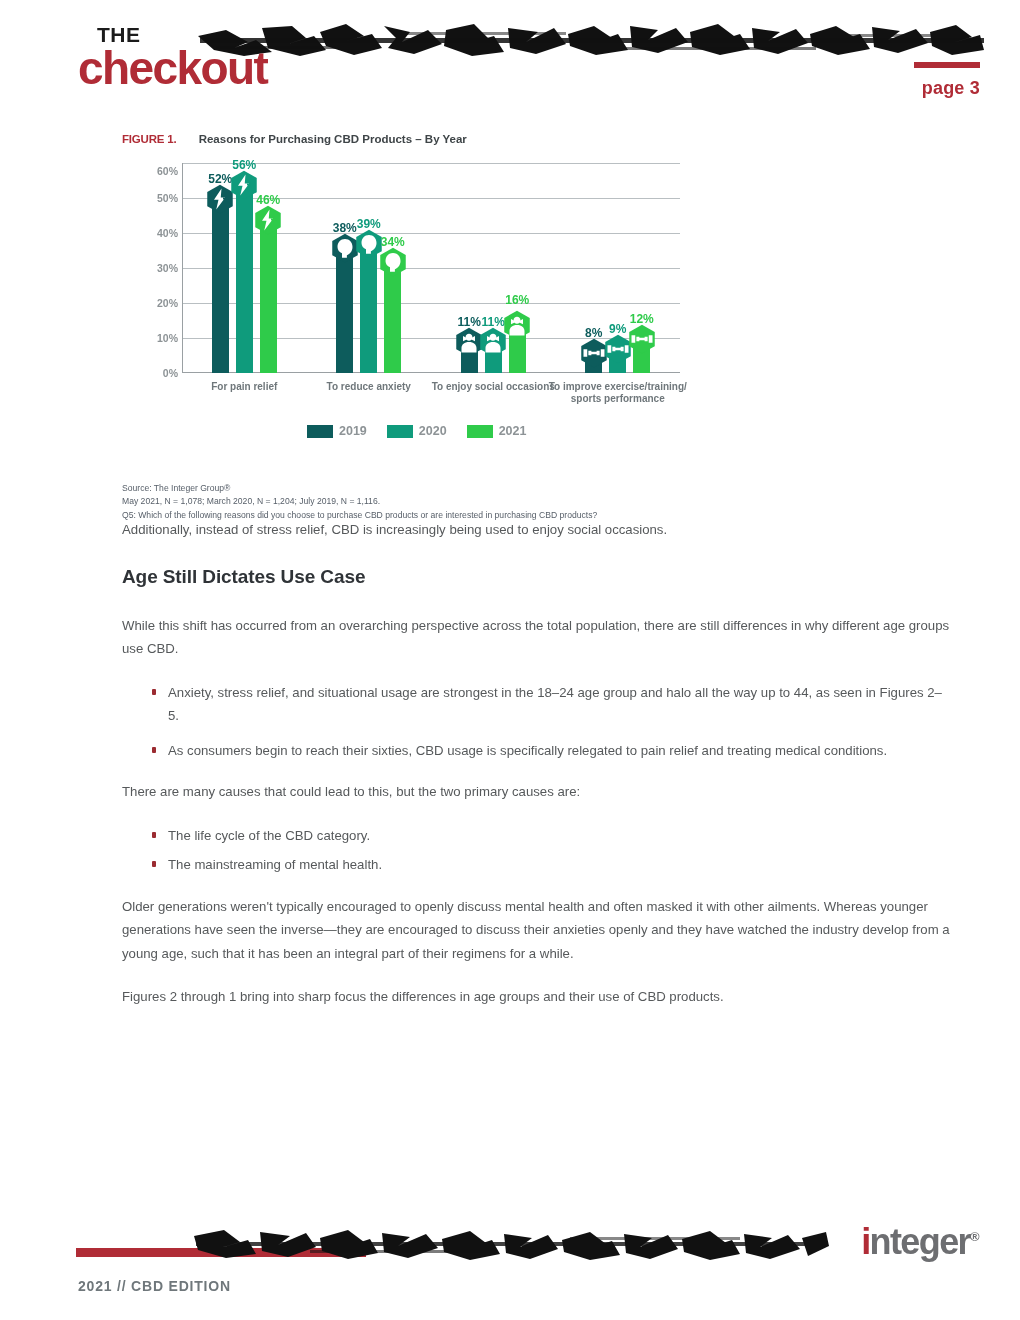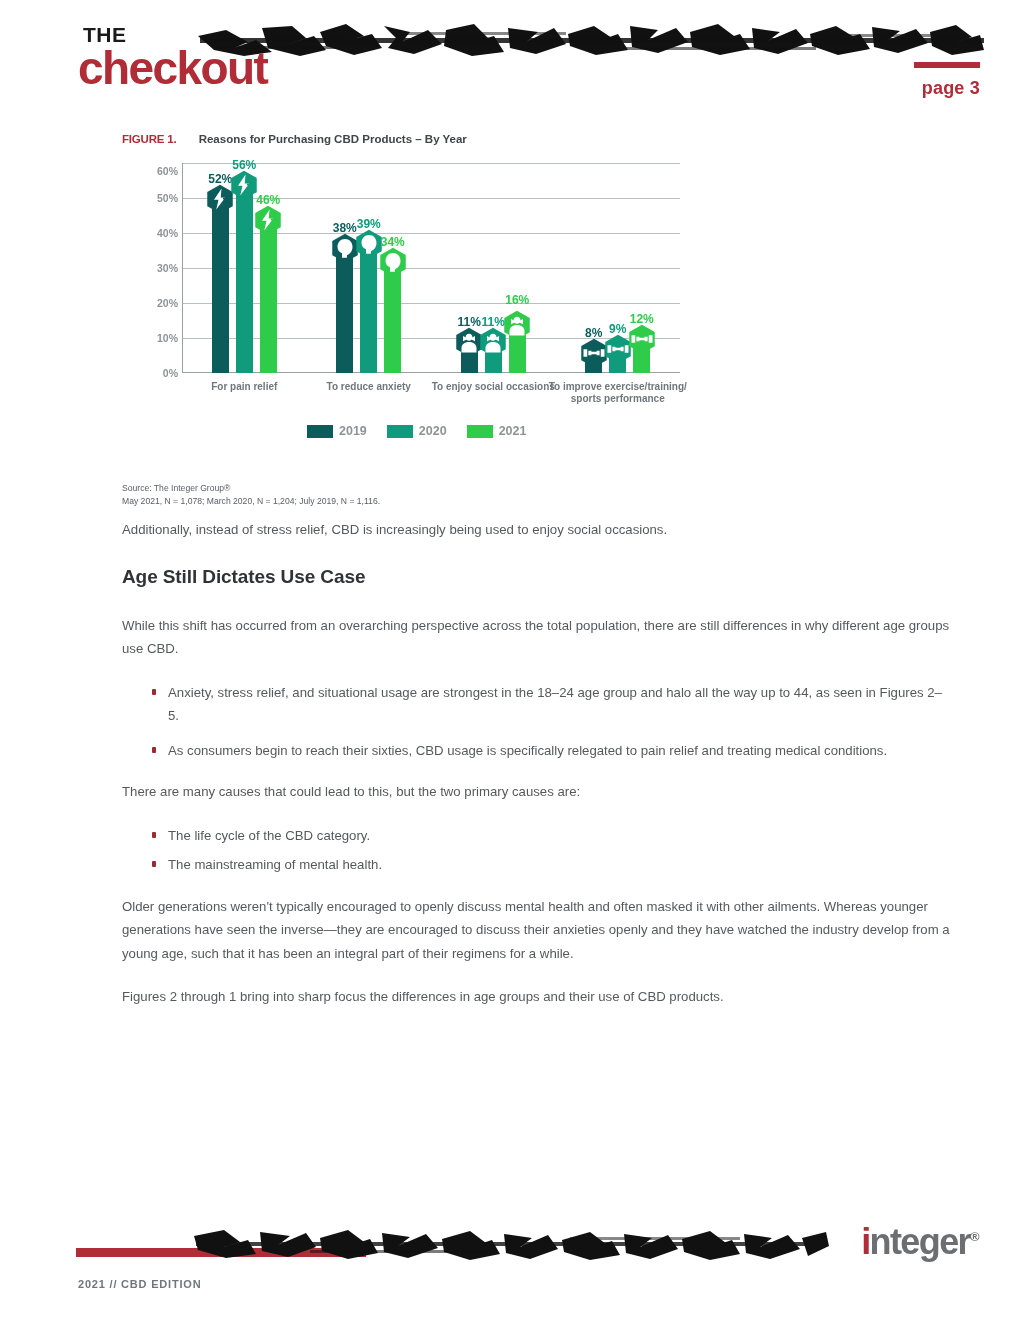--- a/index.html
+++ b/index.html
@@ -11,21 +11,21 @@
     -webkit-font-smoothing:antialiased;
   }
   .page{position:absolute;inset:0;}
 
   
   .header{position:absolute;left:0;top:0;width:1020px;height:120px;}
   .logo{position:absolute;left:78px;top:24px;width:210px;}
   .logo-the{
     font-family:"Liberation Sans","DejaVu Sans",sans-serif;
     font-weight:bold;font-size:21px;letter-spacing:0.5px;
-    color:#1b1b1b;line-height:1;margin:0 0 2px 5px;
+    color:#1b1b1b;line-height:1;margin:0 0 2px 19px;
   }
   .logo-checkout{
     font-family:"Liberation Sans","DejaVu Sans",sans-serif;
     font-weight:bold;font-size:46px;letter-spacing:-1.6px;
     color:#b02c36;line-height:0.92;margin:0;
   }
   
   .brush{
     position:absolute;left:196px;top:22px;width:790px;height:44px;
     overflow:hidden;
@@ -103,21 +103,21 @@
     content:"";position:absolute;left:0;top:8px;width:4px;height:6px;
     background:#9b2b31;border-radius:1px;
   }
   ul.bullets.tight li{margin-bottom:6px;}
 
   
   .footer{position:absolute;left:0;bottom:0;width:1020px;height:110px;}
   .foot-rule{position:absolute;left:76px;top:38px;width:290px;height:9px;background:#b02c36;}
   .foot-brush{position:absolute;left:190px;top:18px;width:640px;height:34px;overflow:hidden;}
   .foot-label{
-    position:absolute;left:78px;top:68px;font-size:11px;font-weight:bold;
+    position:absolute;left:78px;top:68px;font-size:14px;font-weight:bold;
     letter-spacing:0.8px;color:#6f777b;
   }
   .integer-logo{
     position:absolute;right:42px;top:14px;
     font-size:36px;font-weight:bold;color:#6d6e71;letter-spacing:-1.6px;
     line-height:1;
   }
   .integer-logo .dot{color:#b02c36;}
   .integer-logo .reg{font-size:13px;vertical-align:super;color:#6d6e71;}
 </style>
@@ -323,20 +323,21 @@
         </div>
         <div class="legend-item">
           <span class="legend-sw" style="background: rgb(47, 203, 74);"></span>
           <span class="legend-lb">2021</span>
         </div>
       </div>
 
     <div class="source">
       <p>Source: The Integer Group®</p>
       <p>May 2021, N = 1,078; March 2020, N = 1,204; July 2019, N = 1,116.</p>
+      <p>Q5: Which of the following reasons did you choose to purchase CBD products or are interested in purchasing CBD products?</p>
     </div>
   </div>
 
   <div class="content">
     <p class="para">Additionally, instead of stress relief, CBD is increasingly being used to enjoy social occasions.</p>
 
     <h2 class="section">Age Still Dictates Use Case</h2>
 
     <p class="para">While this shift has occurred from an overarching perspective across the total population, there are still differences in why different age groups use CBD.</p>
 

